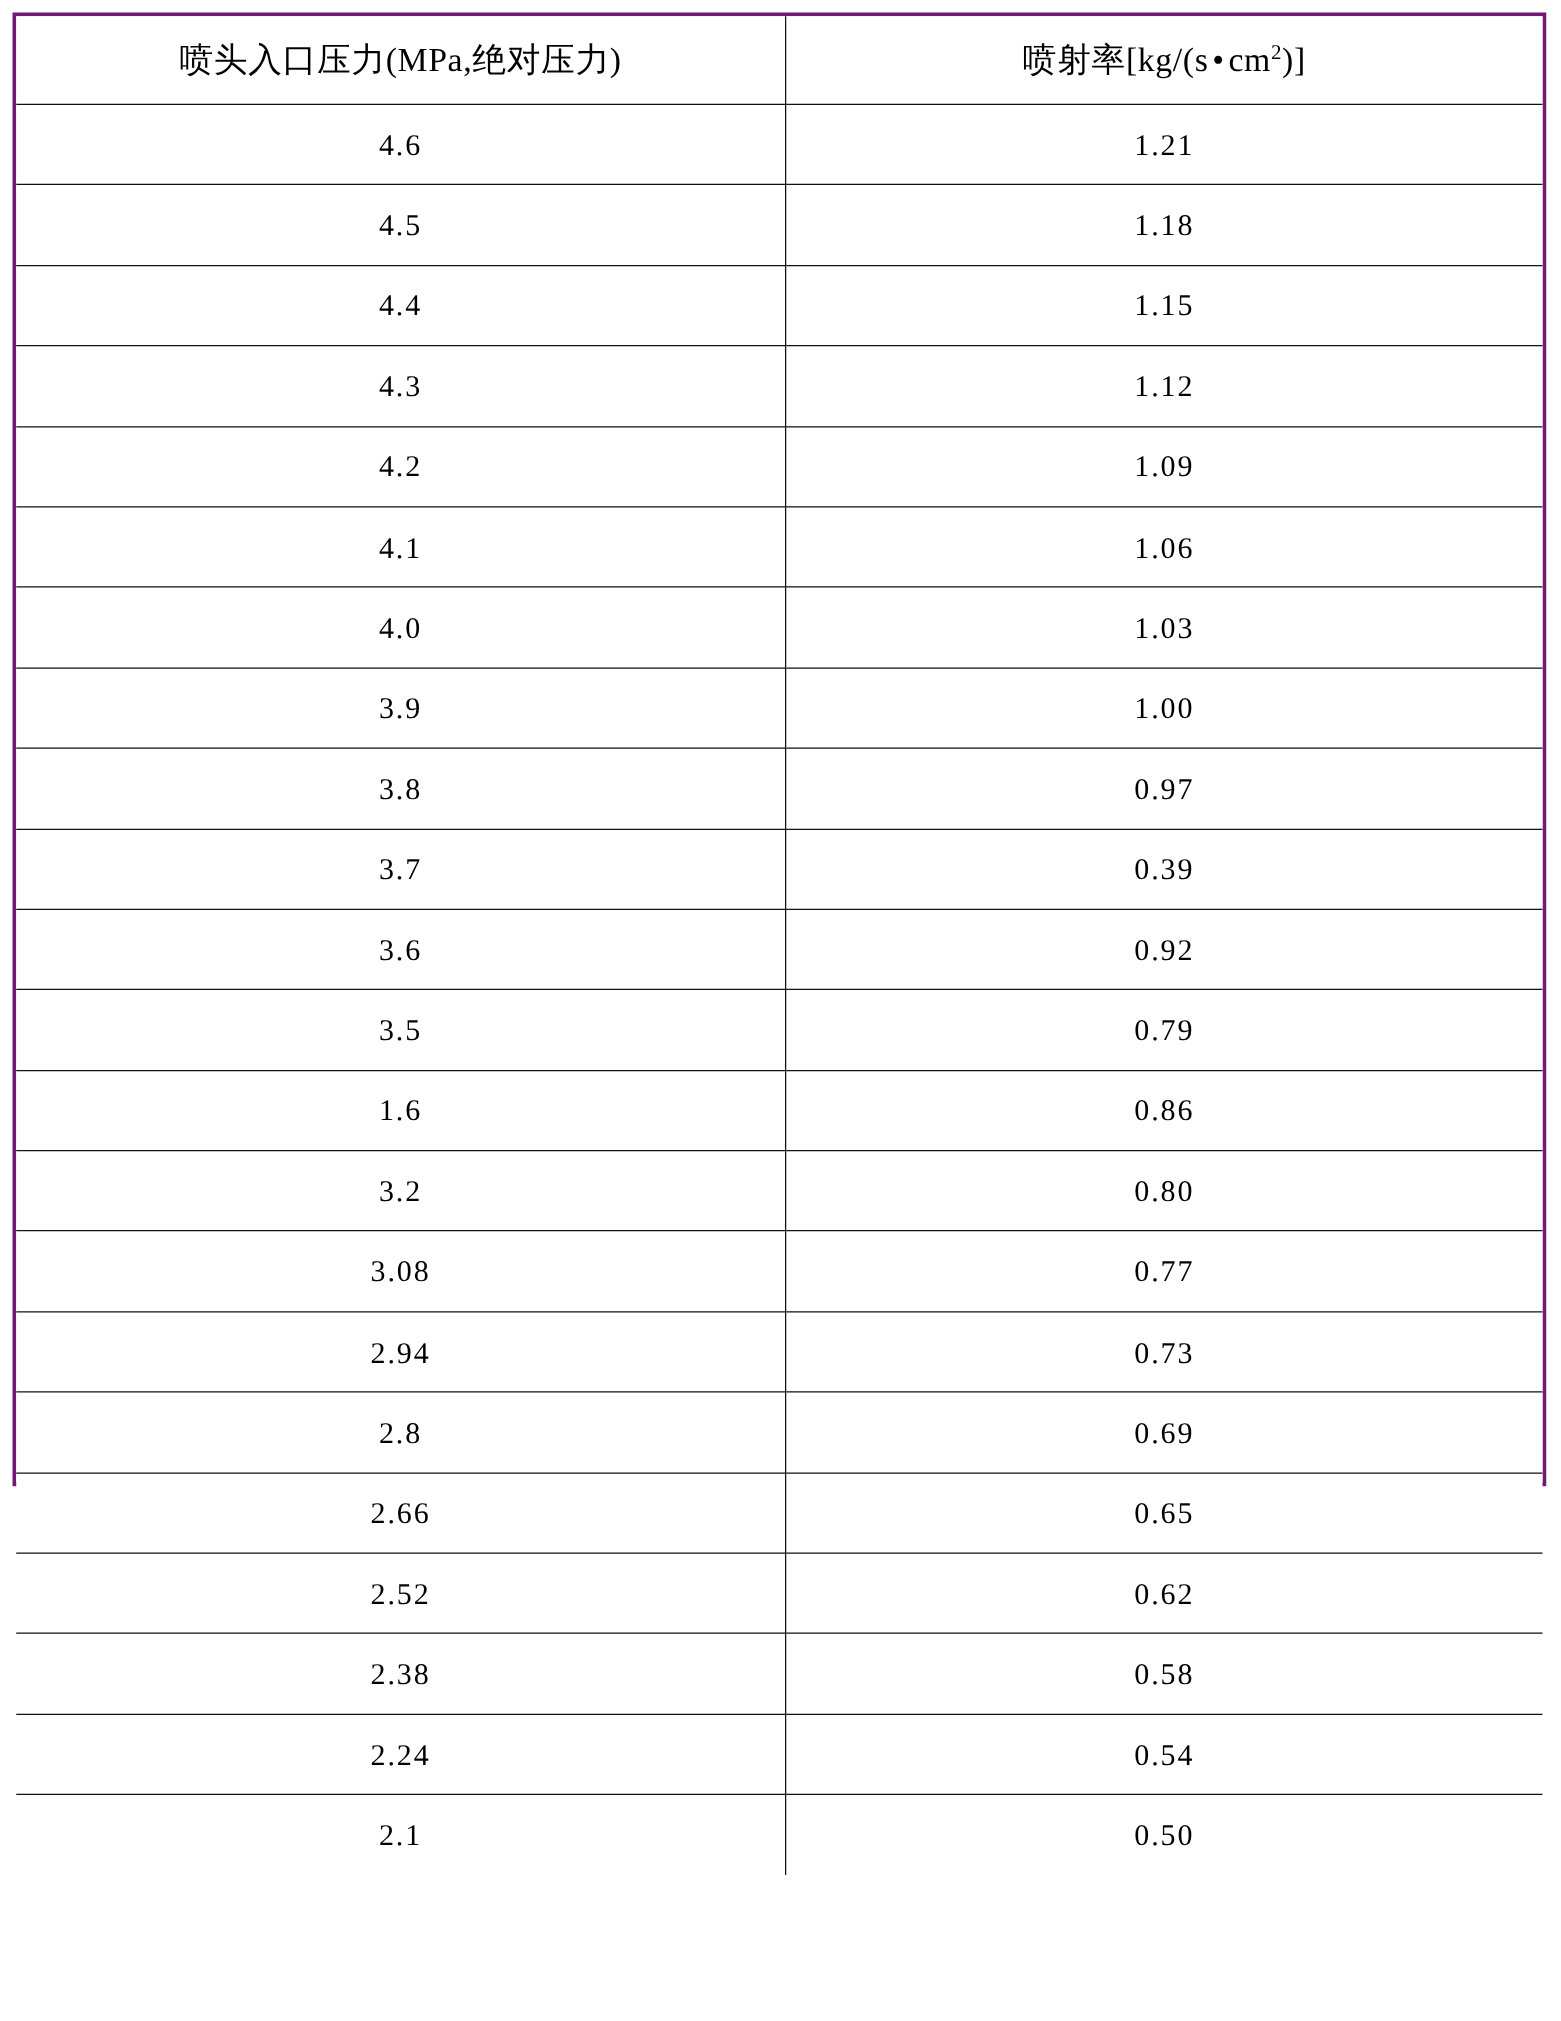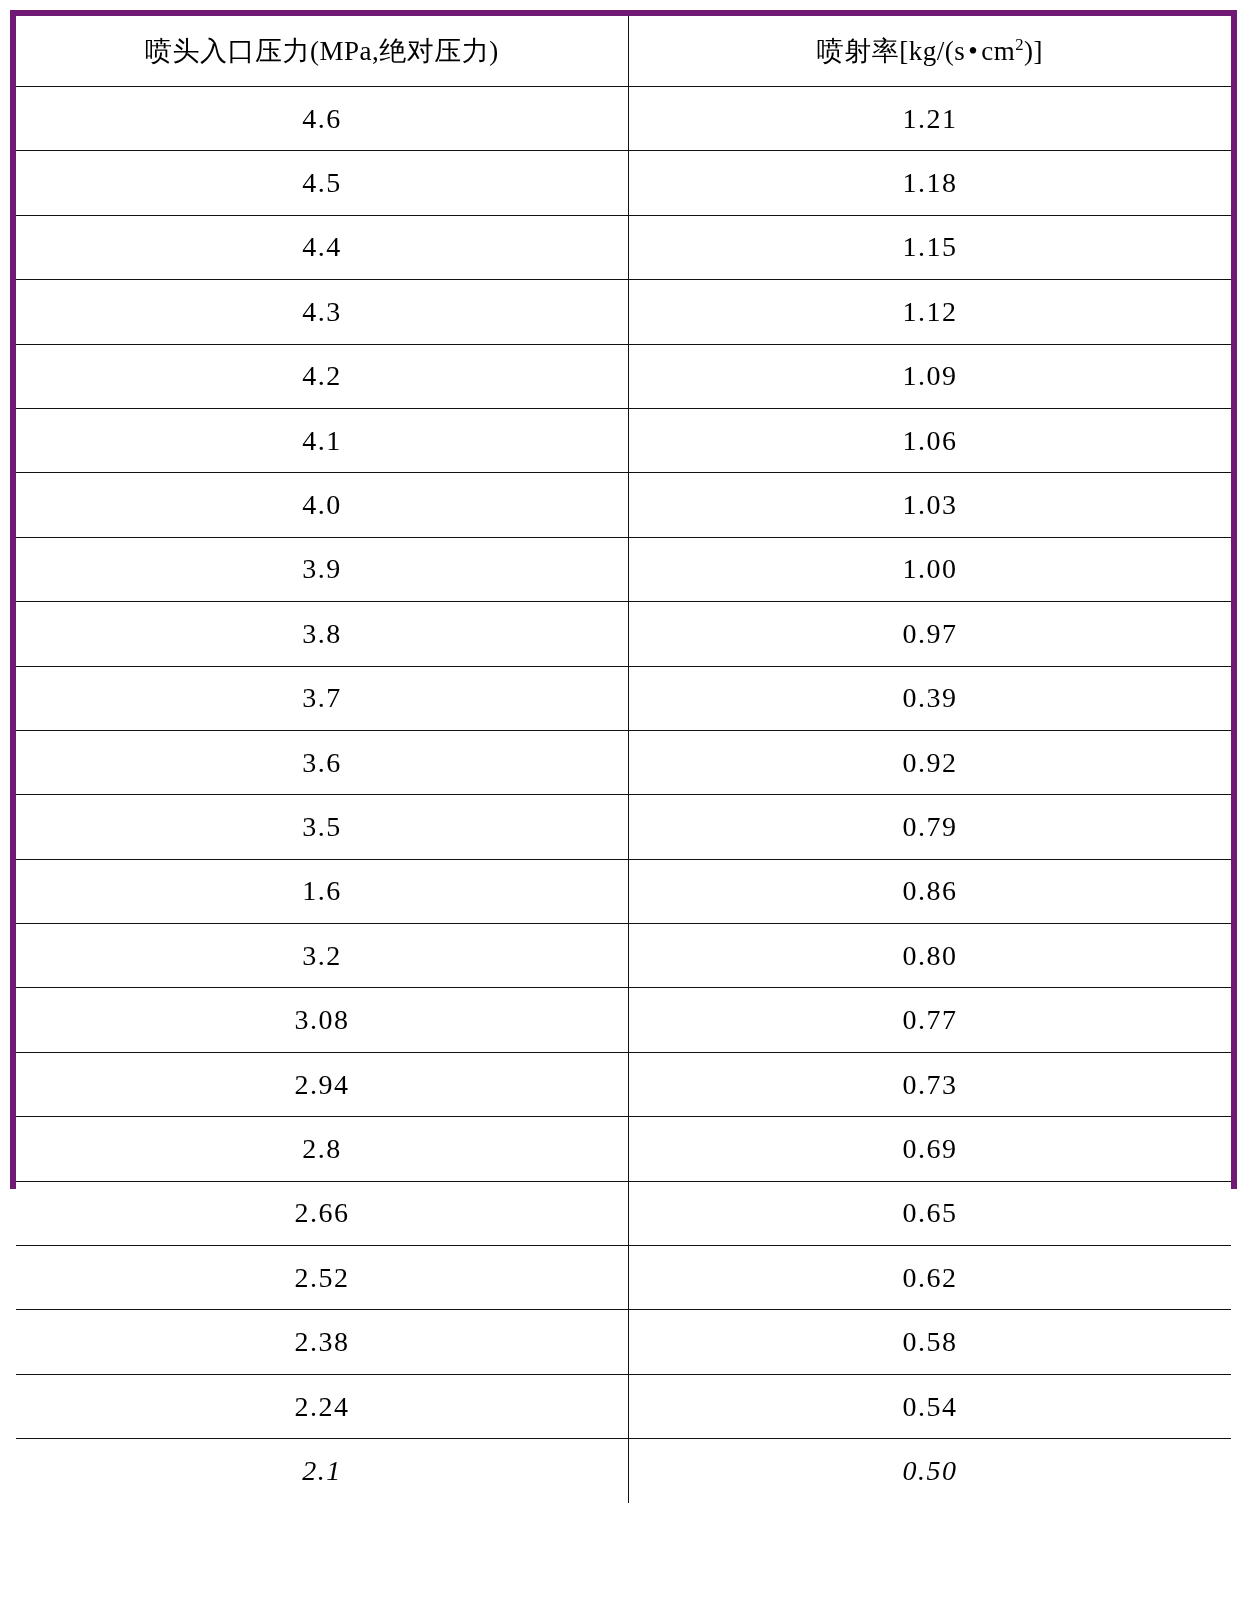--- a/index.html
+++ b/index.html
@@ -15,21 +15,21 @@
     overflow: hidden;
   }
 
   #table-wrap {
     position: absolute;
     left: 10px;
     top: 10px;
     width: 1227px;
     height: 1179px;
     box-sizing: border-box;
-    border: 6px solid #701a75;
+    border: 3px solid #701a75;
   }
 
   table.data-table {
     width: 100%;
     height: 100%;
     border-collapse: collapse;
     table-layout: fixed;
   }
 
   table.data-table col.col-pressure { width: 50.4%; }
@@ -44,41 +44,40 @@
     vertical-align: middle;
     padding: 0;
     background: #ffffff;
   }
   table.data-table th:last-child,
   table.data-table td:last-child {
     border-right: 0;
   }
   table.data-table tr:last-child td {
     border-bottom: 0;
-    font-style: italic;
   }
 
   thead th {
     height: 70px;
     font-weight: normal;
     font-size: 27px;
     letter-spacing: 0.5px;
     white-space: nowrap;
   }
 
   tbody td {
     height: 63.4px;
     font-size: 28px;
   }
 
   
   .num {
     display: inline-block;
     font-family: "Liberation Serif", "DejaVu Serif", serif;
-    font-size: 28px;
+    font-size: 24px;
     letter-spacing: 1.5px;
     word-spacing: 4px;
   }
 
   .hdr-unit-sup {
     font-size: 0.62em;
     vertical-align: super;
     line-height: 0;
   }
 

